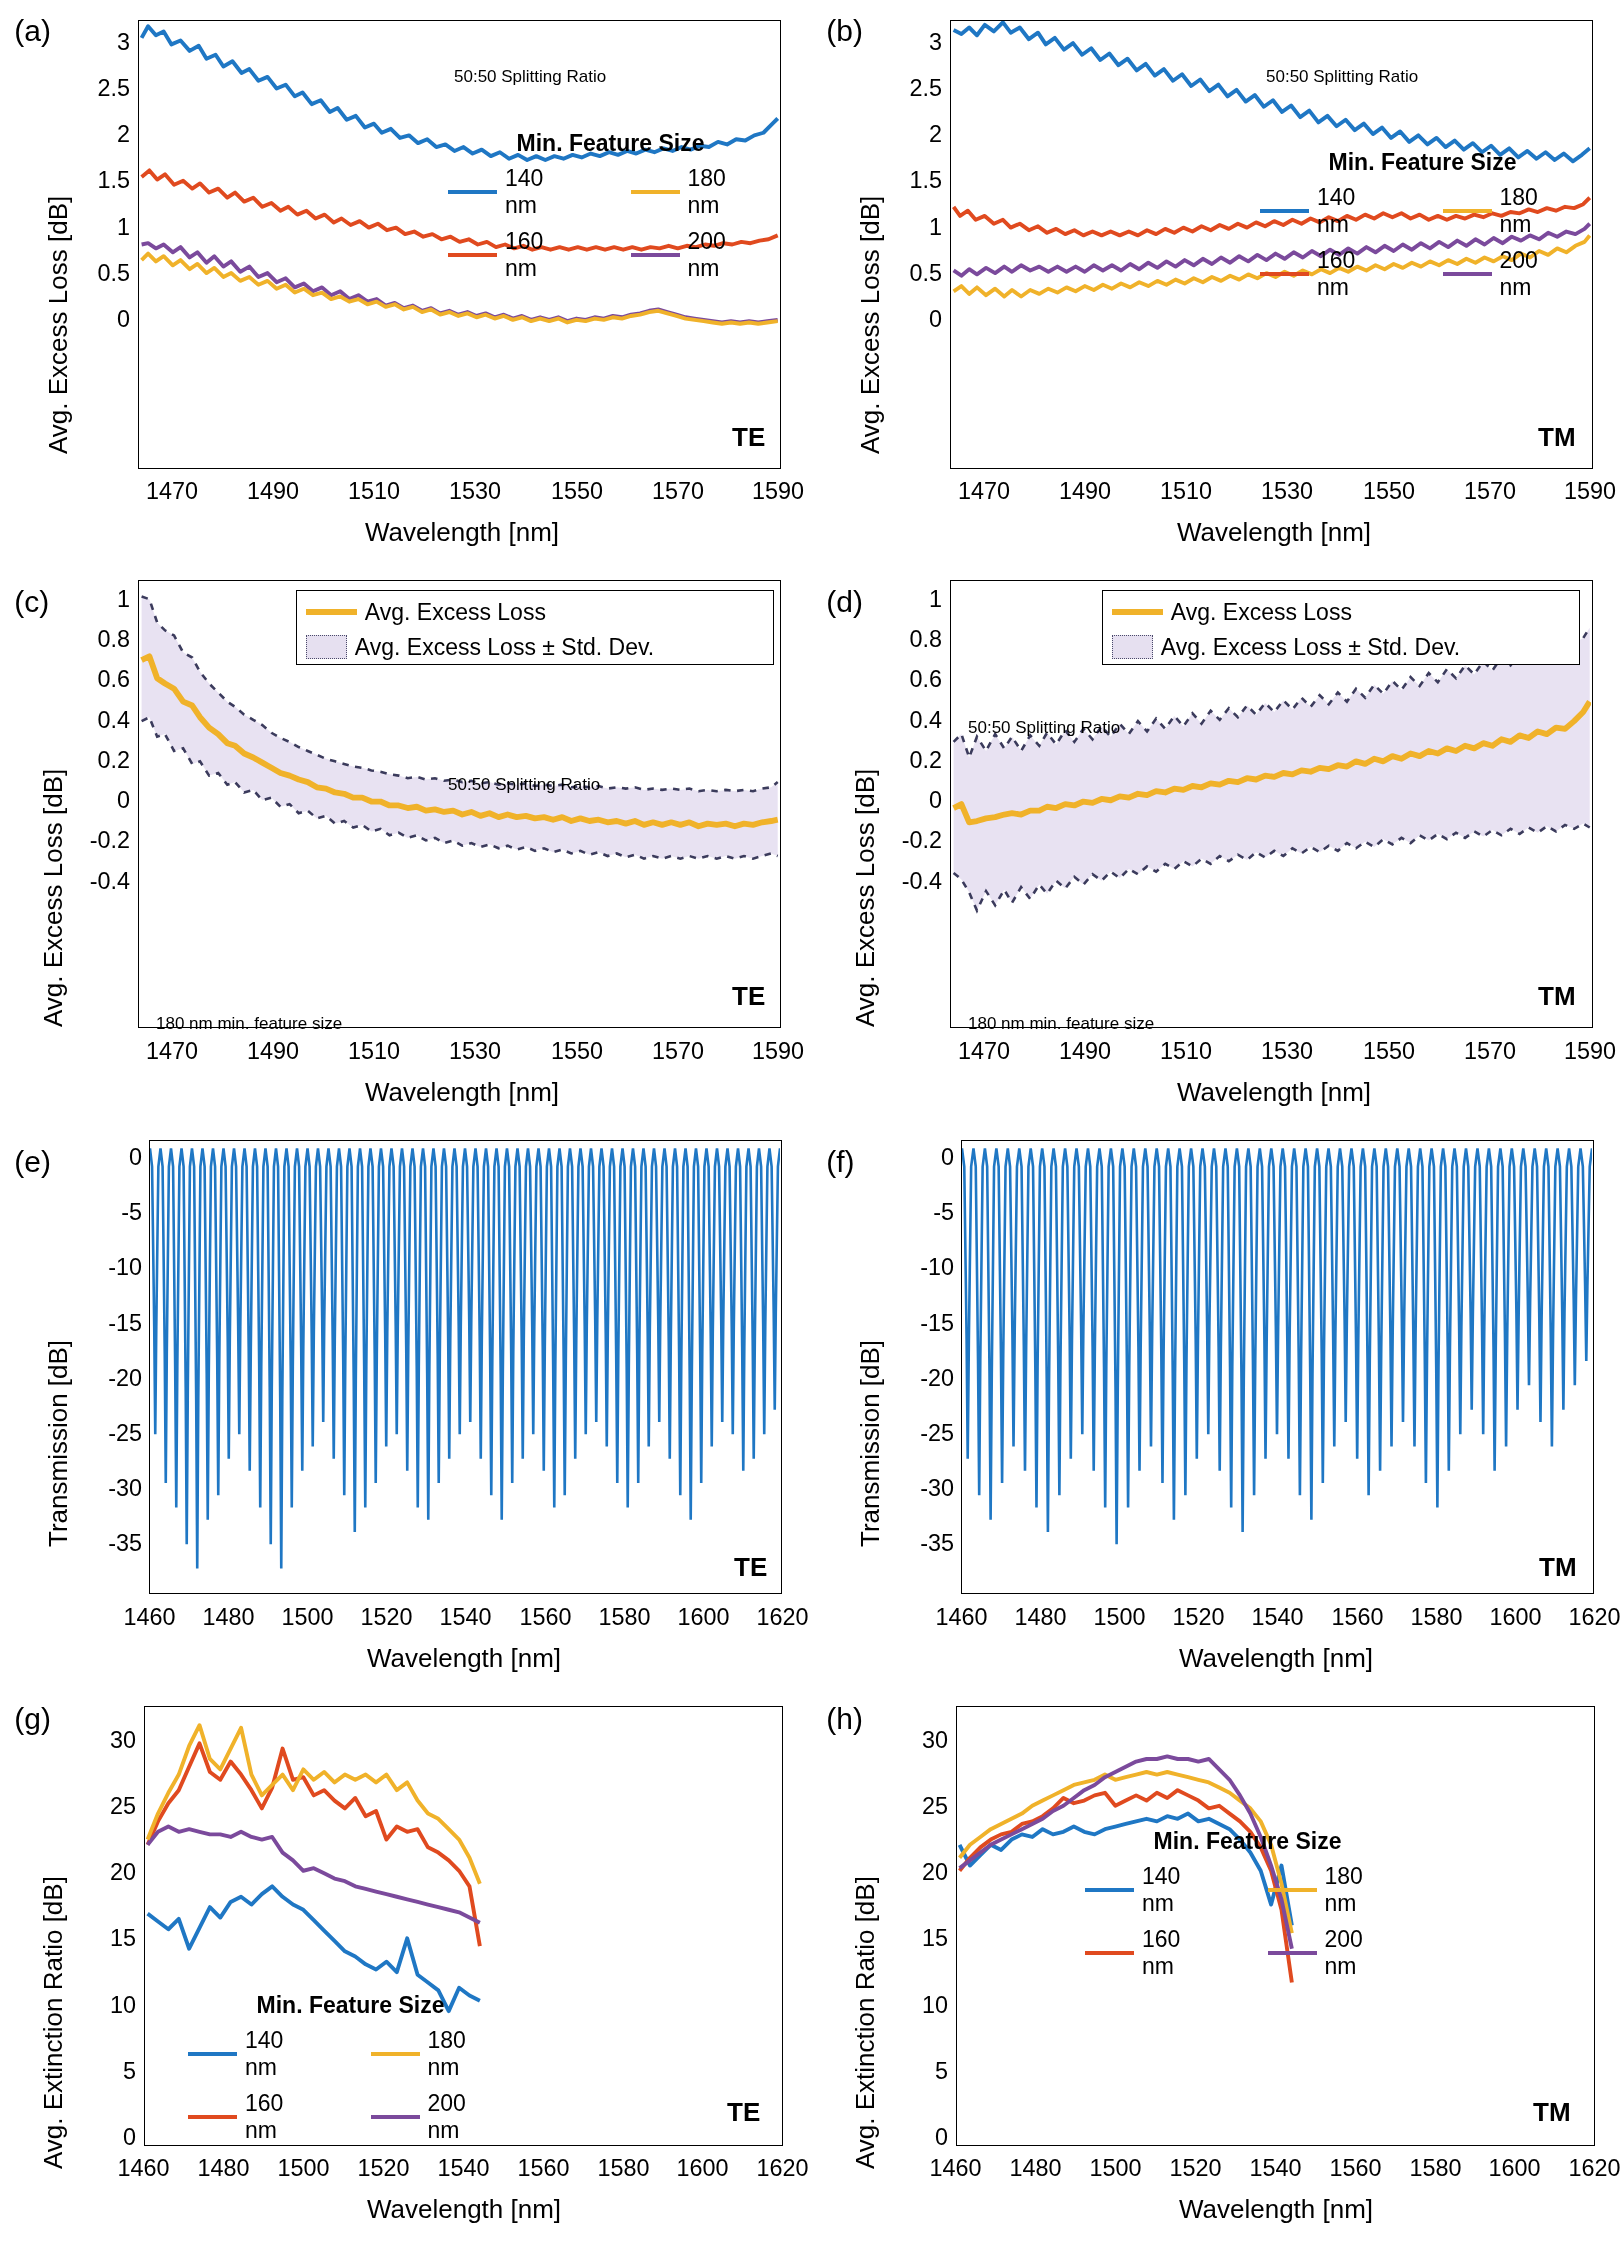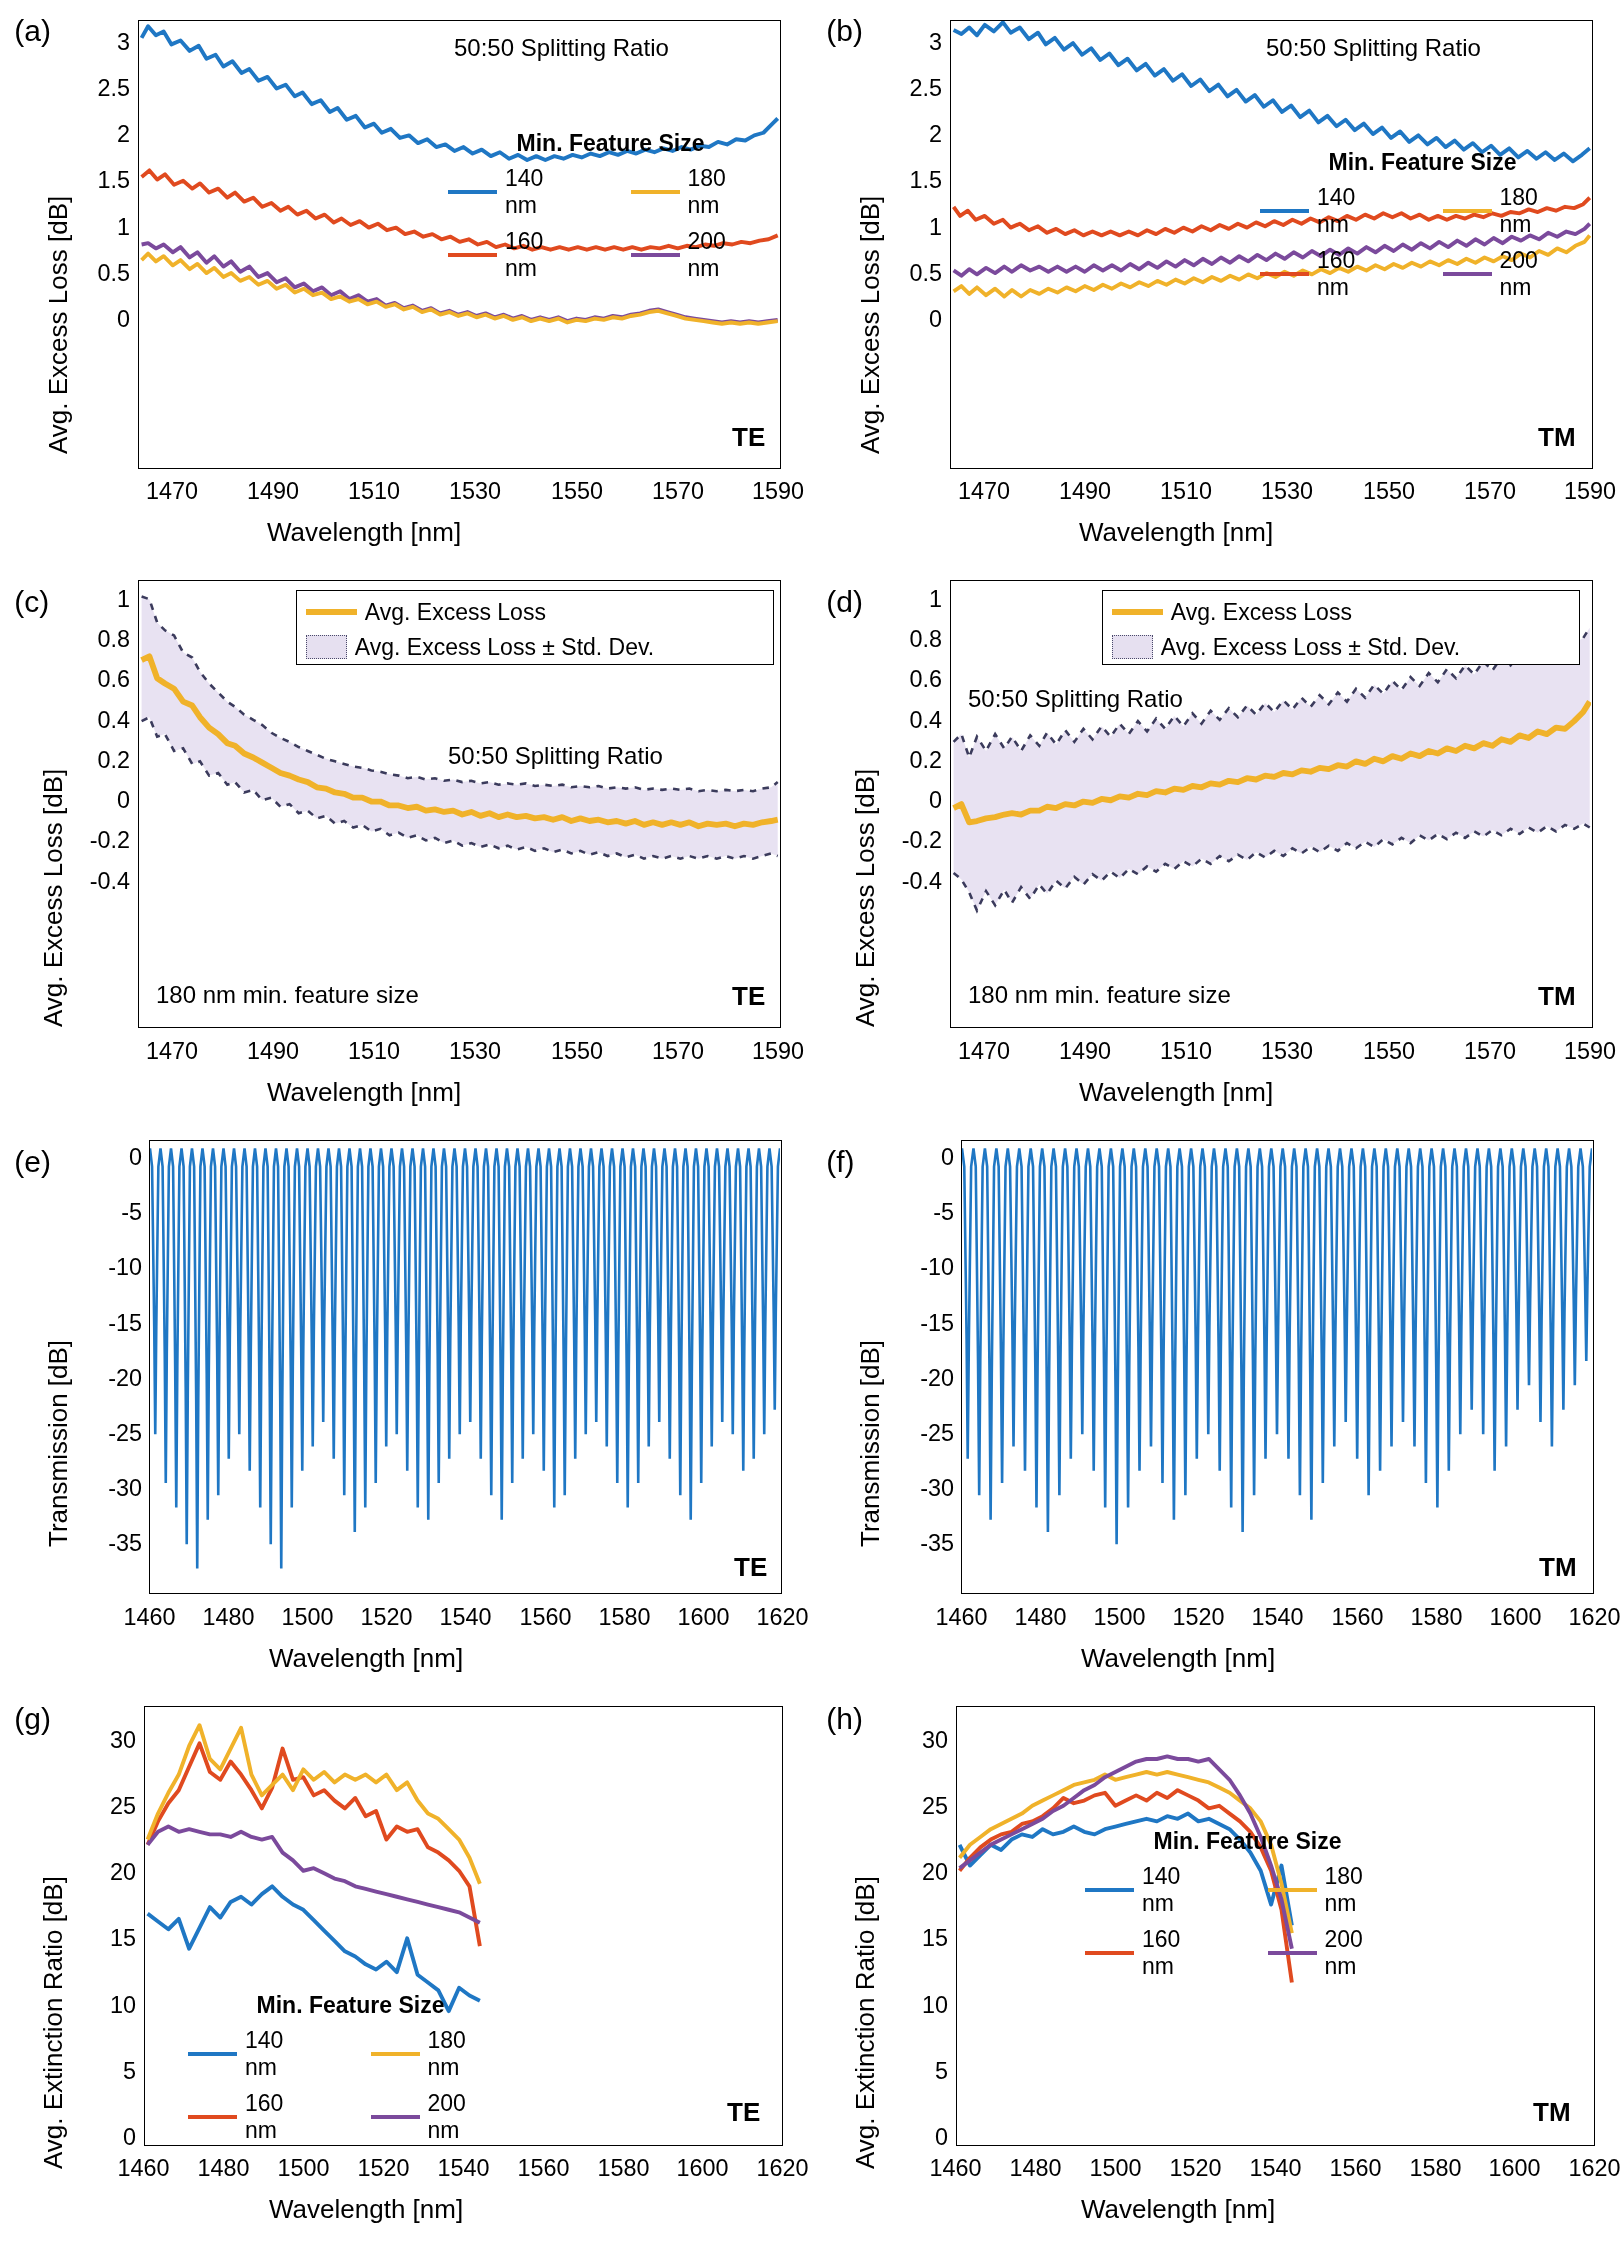--- a/index.html
+++ b/index.html
@@ -2,24 +2,24 @@
 <html style="font-size:10.4px"><head>
 <meta charset="utf-8">
 <style>
   html,body{margin:0;padding:0;background:#ffffff;}
   body{width:1624px;height:2261px;font-family:"Liberation Sans",sans-serif;color:#000;}
   .figure{position:relative;width:1624px;height:2261px;}
   .panel{position:absolute;}
   .panel-label{position:absolute;font-size:30px;font-weight:400;color:#000;}
   .axes{position:absolute;border:1.9px solid #000;background:#fff;box-sizing:border-box;}
   .ylabel{position:absolute;font-size:26px;transform-origin:left top;white-space:nowrap;}
-  .xlabel{position:absolute;font-size:26px;white-space:nowrap;}
+  .xlabel{position:absolute;font-size:26px;text-align:center;white-space:nowrap;}
   .tick-x{position:absolute;font-size:23.4px;text-align:center;white-space:nowrap;}
   .tick-y{position:absolute;font-size:23.4px;text-align:right;white-space:nowrap;}
-  .annot{position:absolute;font-size:24px;white-space:nowrap;}
+  .annot{position:absolute;font-size:17px;white-space:nowrap;margin-top:33px;}
   .annot-bold{position:absolute;font-size:26px;font-weight:bold;white-space:nowrap;}
   .legend{position:absolute;background:#fff;border:1.3px solid #000;box-sizing:border-box;}
   .legend.noborder{border:none;background:transparent;}
   .legend-title{font-size:23px;font-weight:bold;text-align:center;}
   .lg-row{display:flex;align-items:center;}
   .lg-item{display:flex;align-items:center;margin-right:11.7px;}
   .lg-line{display:inline-block;width:51px;height:4.5px;margin-right:7.8px;}
   .lg-patch{display:inline-block;width:39px;height:22px;margin-right:7.8px;border:1.3px dotted #4a4a6a;background:#e6e0f0;}
   .lg-text{font-size:23px;}
   svg{display:block;}

